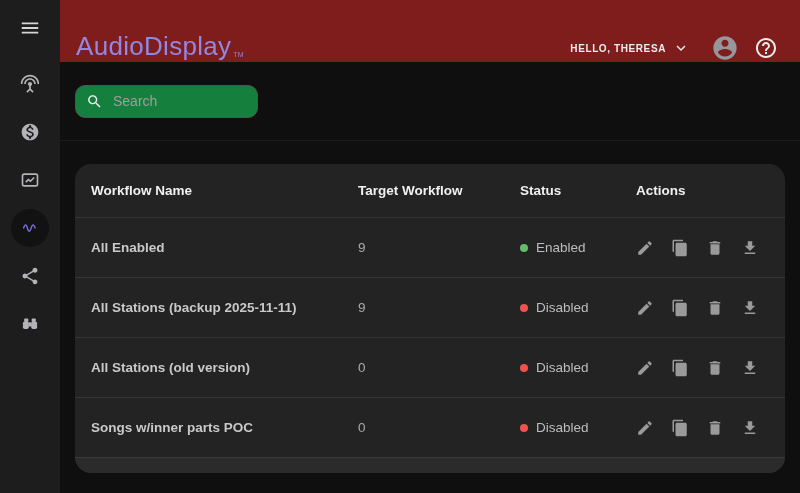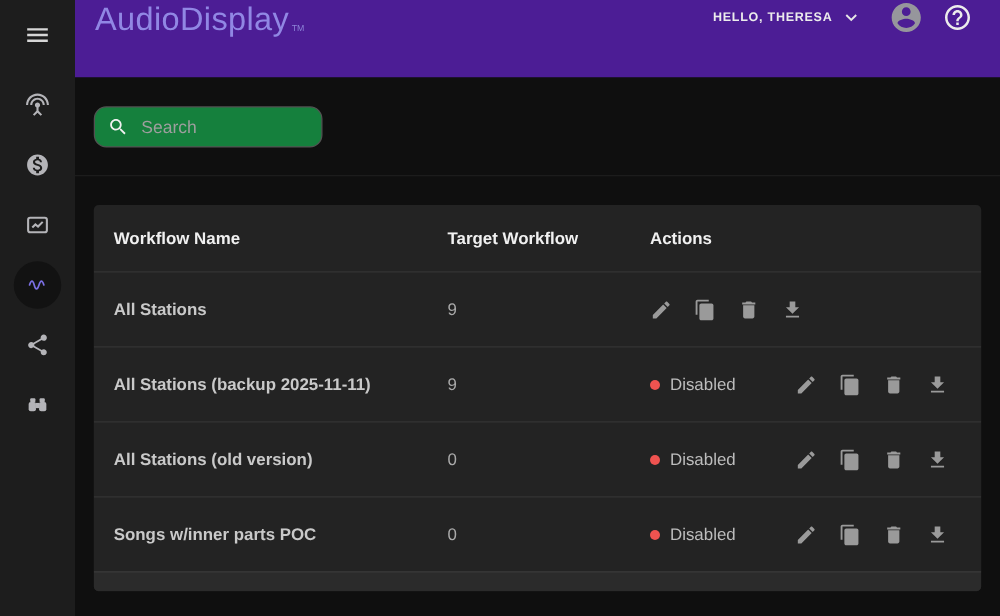--- a/index.html
+++ b/index.html
@@ -12,21 +12,21 @@
   .hamburger svg{width:22px;height:22px;fill:currentColor;}
   .nav{display:flex;flex-direction:column;align-items:center;margin-top:4px;}
   .nav-item{width:60px;height:48px;display:flex;align-items:center;justify-content:center;color:#b4b4b8;background:none;border:none;cursor:pointer;}
   .nav-item svg{width:20px;height:20px;}
   .active-circle{width:38px;height:38px;border-radius:50%;background:#121212;display:flex;align-items:center;justify-content:center;color:#7c70e4;}
 
   
   .main{flex:1;display:flex;flex-direction:column;min-width:0;}
 
   
-  .topbar{height:62px;flex-shrink:0;background:#4c1d95;display:flex;align-items:flex-start;padding:0 22px 0 16px;}
+  .topbar{height:62px;flex-shrink:0;background:#7f1d1d;display:flex;align-items:flex-end;padding:0 22px 0 16px;}
   .logo{display:flex;align-items:flex-end;color:#9187e4;font-size:26px;letter-spacing:.3px;cursor:pointer;}
   .logo .tm{font-size:7px;color:#8d84d8;margin:0 0 4px 2px;letter-spacing:0;}
   .user-cluster{margin-left:auto;display:flex;align-items:center;gap:15px;}
   .user-menu{display:flex;align-items:center;gap:6px;background:none;border:none;cursor:pointer;}
   .greeting{font-size:10px;font-weight:bold;letter-spacing:.6px;color:#ececec;}
   .chevron svg{width:18px;height:18px;fill:#e6e6e6;display:block;}
   .avatar-btn,.help-btn{background:none;border:none;padding:0;cursor:pointer;display:flex;}
   .avatar-btn svg{width:28px;height:28px;fill:#96969c;}
   .help-btn svg{width:24px;height:24px;fill:#ececec;}
 
@@ -38,21 +38,21 @@
   .search-box{width:161px;height:31px;border:1px solid #525252;border-radius:10px;background:#15803d;display:flex;align-items:center;padding:0 10px;gap:8px;margin-right:12px;flex-shrink:0;}
   .search-box svg{width:17px;height:17px;fill:#f0f0f0;flex-shrink:0;}
   .search-box input{background:transparent;border:none;outline:none;color:#dddddd;font-size:14px;width:100%;font-family:inherit;}
   .search-box input::placeholder{color:#9e9e9e;}
   .btn{height:35px;border-radius:18px;background:#7568d8;color:#1a1733;font-weight:bold;font-size:13px;display:flex;align-items:center;gap:8px;padding:0 17px;border:none;cursor:pointer;font-family:inherit;flex-shrink:0;}
   .btn svg{width:16px;height:16px;fill:#1a1733;}
   .btn-import{margin-right:16px;}
 
   
   .content{flex:1;border-top:1px solid #1c1c1c;padding:23px 15px 0 15px;background:#0f0f0f;}
-  .panel{background:#232323;border-radius:4px;overflow:hidden;}
+  .panel{background:#232323;border-radius:16px;overflow:hidden;}
   .thead,.row{display:grid;grid-template-columns:267px 162px 116px 1fr;align-items:center;padding-left:16px;}
   .thead{height:53px;}
   .th{font-size:13.5px;font-weight:bold;color:#f0f0f0;}
   .row{height:59px;border-top:1px solid #353535;}
   .cell-name{font-size:13.5px;font-weight:bold;color:#c9c9c9;padding-right:8px;}
   .cell-val{font-size:13.5px;color:#a9a9a9;}
   .cell-status{display:flex;align-items:center;gap:8px;font-size:13.5px;color:#bdbdbd;}
   .dot{width:8px;height:8px;border-radius:50%;flex-shrink:0;}
   .cell-actions{display:flex;align-items:center;gap:17px;}
   .action-btn{background:none;border:none;padding:0;color:#9a9a9a;cursor:pointer;display:flex;}
@@ -158,26 +158,31 @@
         <input type="text" placeholder="Search" style="">
       </div>
     </div>
 
     <div class="content">
       <div class="panel">
 
         <div class="thead">
           <span class="th">Workflow Name</span>
           <span class="th">Target Workflow</span>
+          <span class="th">Status</span>
           <span class="th">Actions</span>
         </div>
 
         <div class="row">
-          <span class="cell-name">All Stations</span>
+          <span class="cell-name">All Enabled</span>
           <span class="cell-val">9</span>
+          <span class="cell-status">
+            <span class="dot" style="background-color: rgb(102, 187, 106);"></span>
+            <span>Enabled</span>
+          </span>
           <span class="cell-actions">
             <button class="action-btn">
                 <svg viewBox="0 0 24 24">
                   <path d="M3 17.25V21h3.75L17.81 9.94l-3.75-3.75L3 17.25zM20.71 7.04c.39-.39.39-1.02 0-1.41l-2.34-2.34c-.39-.39-1.02-.39-1.41 0l-1.83 1.83 3.75 3.75 1.83-1.83z"></path>
                 </svg>
               </button>
             <button class="action-btn">
                 <svg viewBox="0 0 24 24">
                   <path d="M16 1H4c-1.1 0-2 .9-2 2v14h2V3h12V1zm3 4H8c-1.1 0-2 .9-2 2v14c0 1.1.9 2 2 2h11c1.1 0 2-.9 2-2V7c0-1.1-.9-2-2-2z"></path>
                 </svg>

